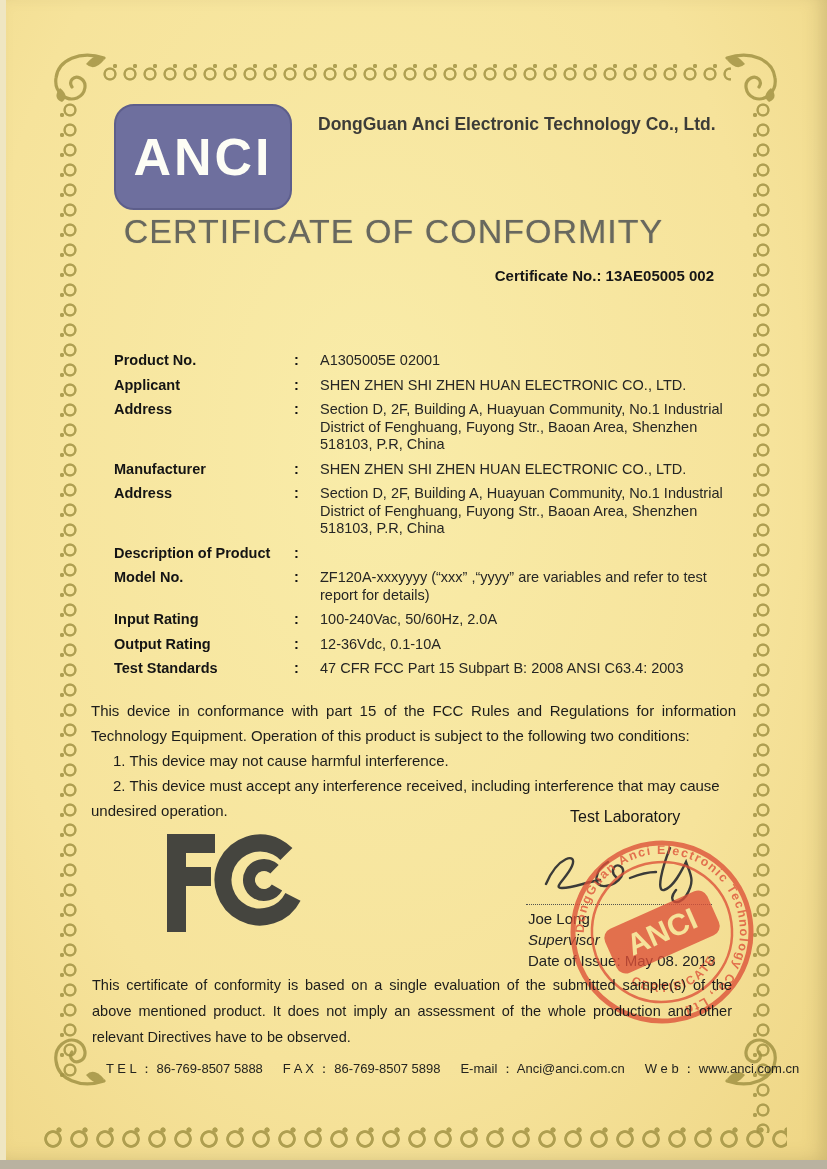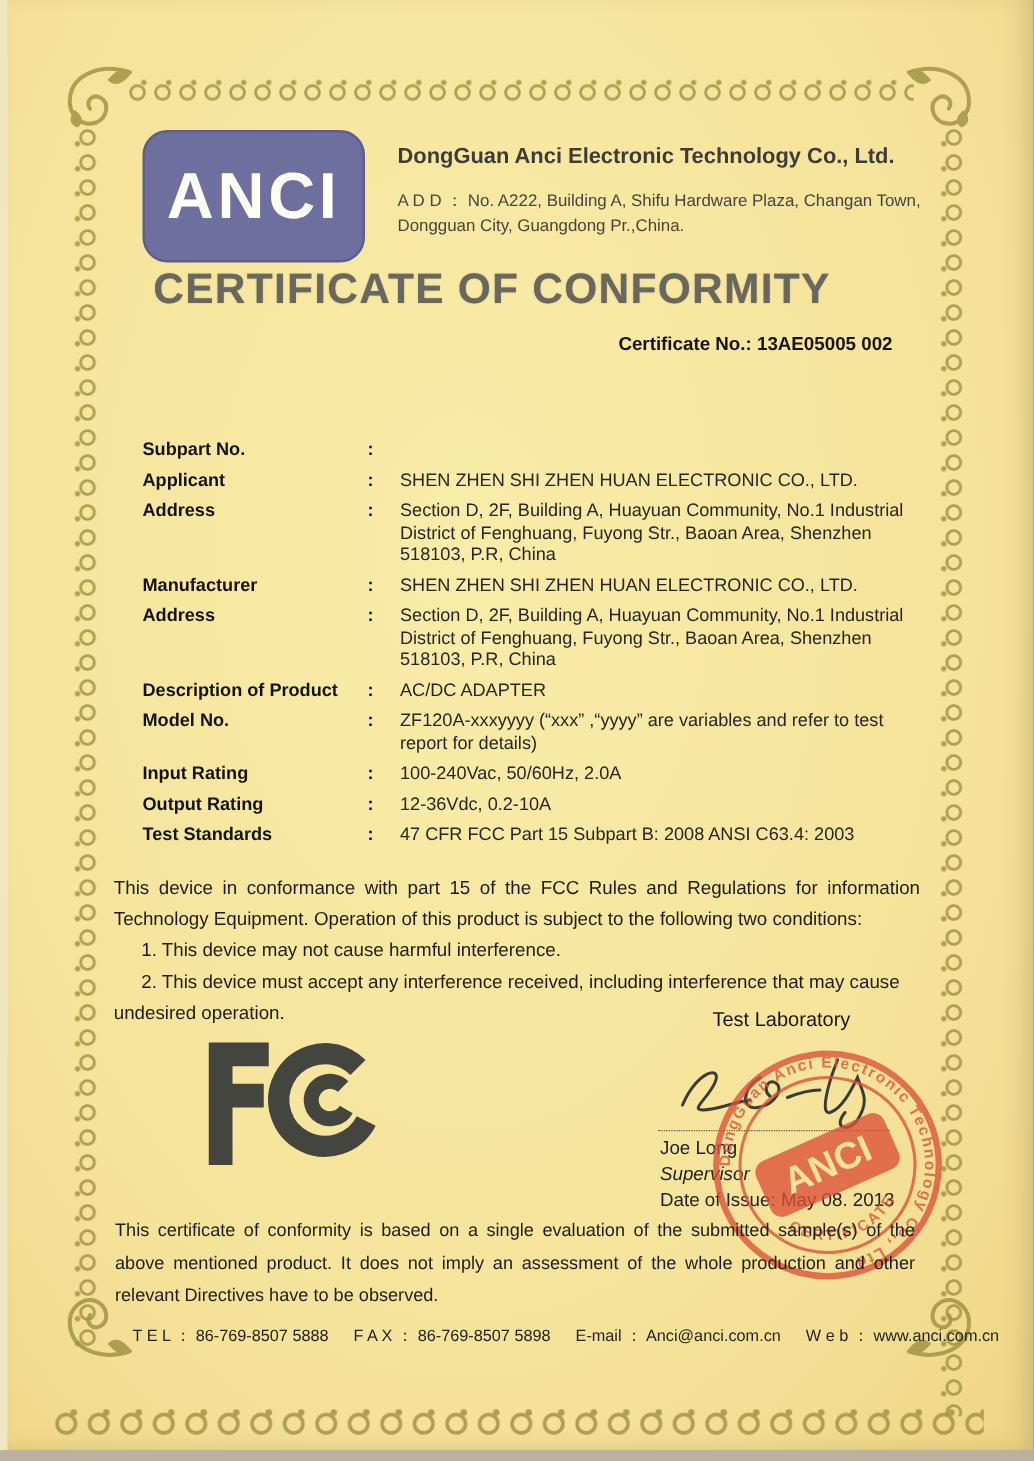--- a/index.html
+++ b/index.html
@@ -60,21 +60,21 @@
   }
   .logo span { color:#fdfdf5; font-size:52px; font-weight:bold; letter-spacing:3px; }
   .header-text { margin-left:26px; padding-top:10px; }
   .company-name { font-size:17.5px; font-weight:bold; color:#3c3c38; margin-bottom:16px; }
   .company-addr { font-size:13.5px; color:#45443f; width:420px; line-height:1.45; }
   .company-addr b { font-weight:normal; }
 
   
   .title {
     position:absolute; top:212px; left:0; right:40px; text-align:center;
-    font-size:34px; font-weight:bold; color:#68685e; letter-spacing:1px;
+    font-size:34px; font-weight:normal; color:#68685e; letter-spacing:1px;
     text-shadow:0 0 1px rgba(104,104,94,.55);
   }
   .cert-no { position:absolute; top:267px; right:113px; font-size:15px; font-weight:bold; color:#161616; }
   .issued-line { position:absolute; top:300px; left:92px; font-size:15px; color:#222; }
 
   
   .fields { position:absolute; top:352px; left:114px; right:96px; }
   .frow { display:grid; grid-template-columns:180px 26px 1fr; margin-bottom:7px; font-size:14.5px; line-height:17.5px; }
   .frow .lbl { font-weight:bold; color:#141414; }
   .frow .col { font-weight:bold; color:#141414; }
@@ -132,31 +132,31 @@
     <path d="M54 10 C30 2 8 12 6 30 C4 44 16 54 27 50 C36 46 38 34 30 30 C24 27 18 33 22 39" fill="none" stroke="#a39445" stroke-width="3.2" stroke-linecap="round"></path>
     <path d="M36 16 q12 -14 18 -4 q-10 12 -18 4" fill="#a39445"></path>
   </svg>
 
   <div class="header">
     <div class="logo">
       <span>ANCI</span>
     </div>
     <div class="header-text">
       <div class="company-name">DongGuan Anci Electronic Technology Co., Ltd.</div>
-      <div class="company-addr"><b>A D D ：</b> <span>No. A222, Building A, Shifu Hardware Plaza, Changan Town, Dongguan City, Guangdong Pr.,China.</span></div>
     </div>
   </div>
 
   <div class="title">CERTIFICATE OF CONFORMITY</div>
   <div class="cert-no"><span>Certificate No.:</span> <span>13AE05005 002</span></div>
 
   <div class="fields">
     <div class="frow">
-        <span class="lbl">Subpart No.</span>
-        <span class="col">:</span>
+        <span class="lbl">Product No.</span>
+        <span class="col">:</span>
+        <span class="val">A1305005E 02001</span>
       </div>
     <div class="frow">
         <span class="lbl">Applicant</span>
         <span class="col">:</span>
         <span class="val">SHEN ZHEN SHI ZHEN HUAN ELECTRONIC CO., LTD.</span>
       </div>
     <div class="frow">
         <span class="lbl">Address</span>
         <span class="col">:</span>
         <span class="val">Section D, 2F, Building A, Huayuan Community, No.1 Industrial District of Fenghuang, Fuyong Str., Baoan Area, Shenzhen 518103, P.R, China</span>
@@ -167,36 +167,35 @@
         <span class="val">SHEN ZHEN SHI ZHEN HUAN ELECTRONIC CO., LTD.</span>
       </div>
     <div class="frow">
         <span class="lbl">Address</span>
         <span class="col">:</span>
         <span class="val">Section D, 2F, Building A, Huayuan Community, No.1 Industrial District of Fenghuang, Fuyong Str., Baoan Area, Shenzhen 518103, P.R, China</span>
       </div>
     <div class="frow">
         <span class="lbl">Description of Product</span>
         <span class="col">:</span>
-        <span class="val">AC/DC ADAPTER</span>
       </div>
     <div class="frow">
         <span class="lbl">Model No.</span>
         <span class="col">:</span>
         <span class="val">ZF120A-xxxyyyy (“xxx” ,“yyyy” are variables and refer to test report for details)</span>
       </div>
     <div class="frow">
         <span class="lbl">Input Rating</span>
         <span class="col">:</span>
         <span class="val">100-240Vac, 50/60Hz, 2.0A</span>
       </div>
     <div class="frow">
         <span class="lbl">Output Rating</span>
         <span class="col">:</span>
-        <span class="val">12-36Vdc, 0.2-10A</span>
+        <span class="val">12-36Vdc, 0.1-10A</span>
       </div>
     <div class="frow">
         <span class="lbl">Test Standards</span>
         <span class="col">:</span>
         <span class="val">47 CFR FCC Part 15 Subpart B: 2008 ANSI C63.4: 2003</span>
       </div>
   </div>
 
   <div class="statement">
     <p class="intro">This device in conformance with part 15 of the FCC Rules and Regulations for information Technology Equipment. Operation of this product is subject to the following two conditions:</p>

